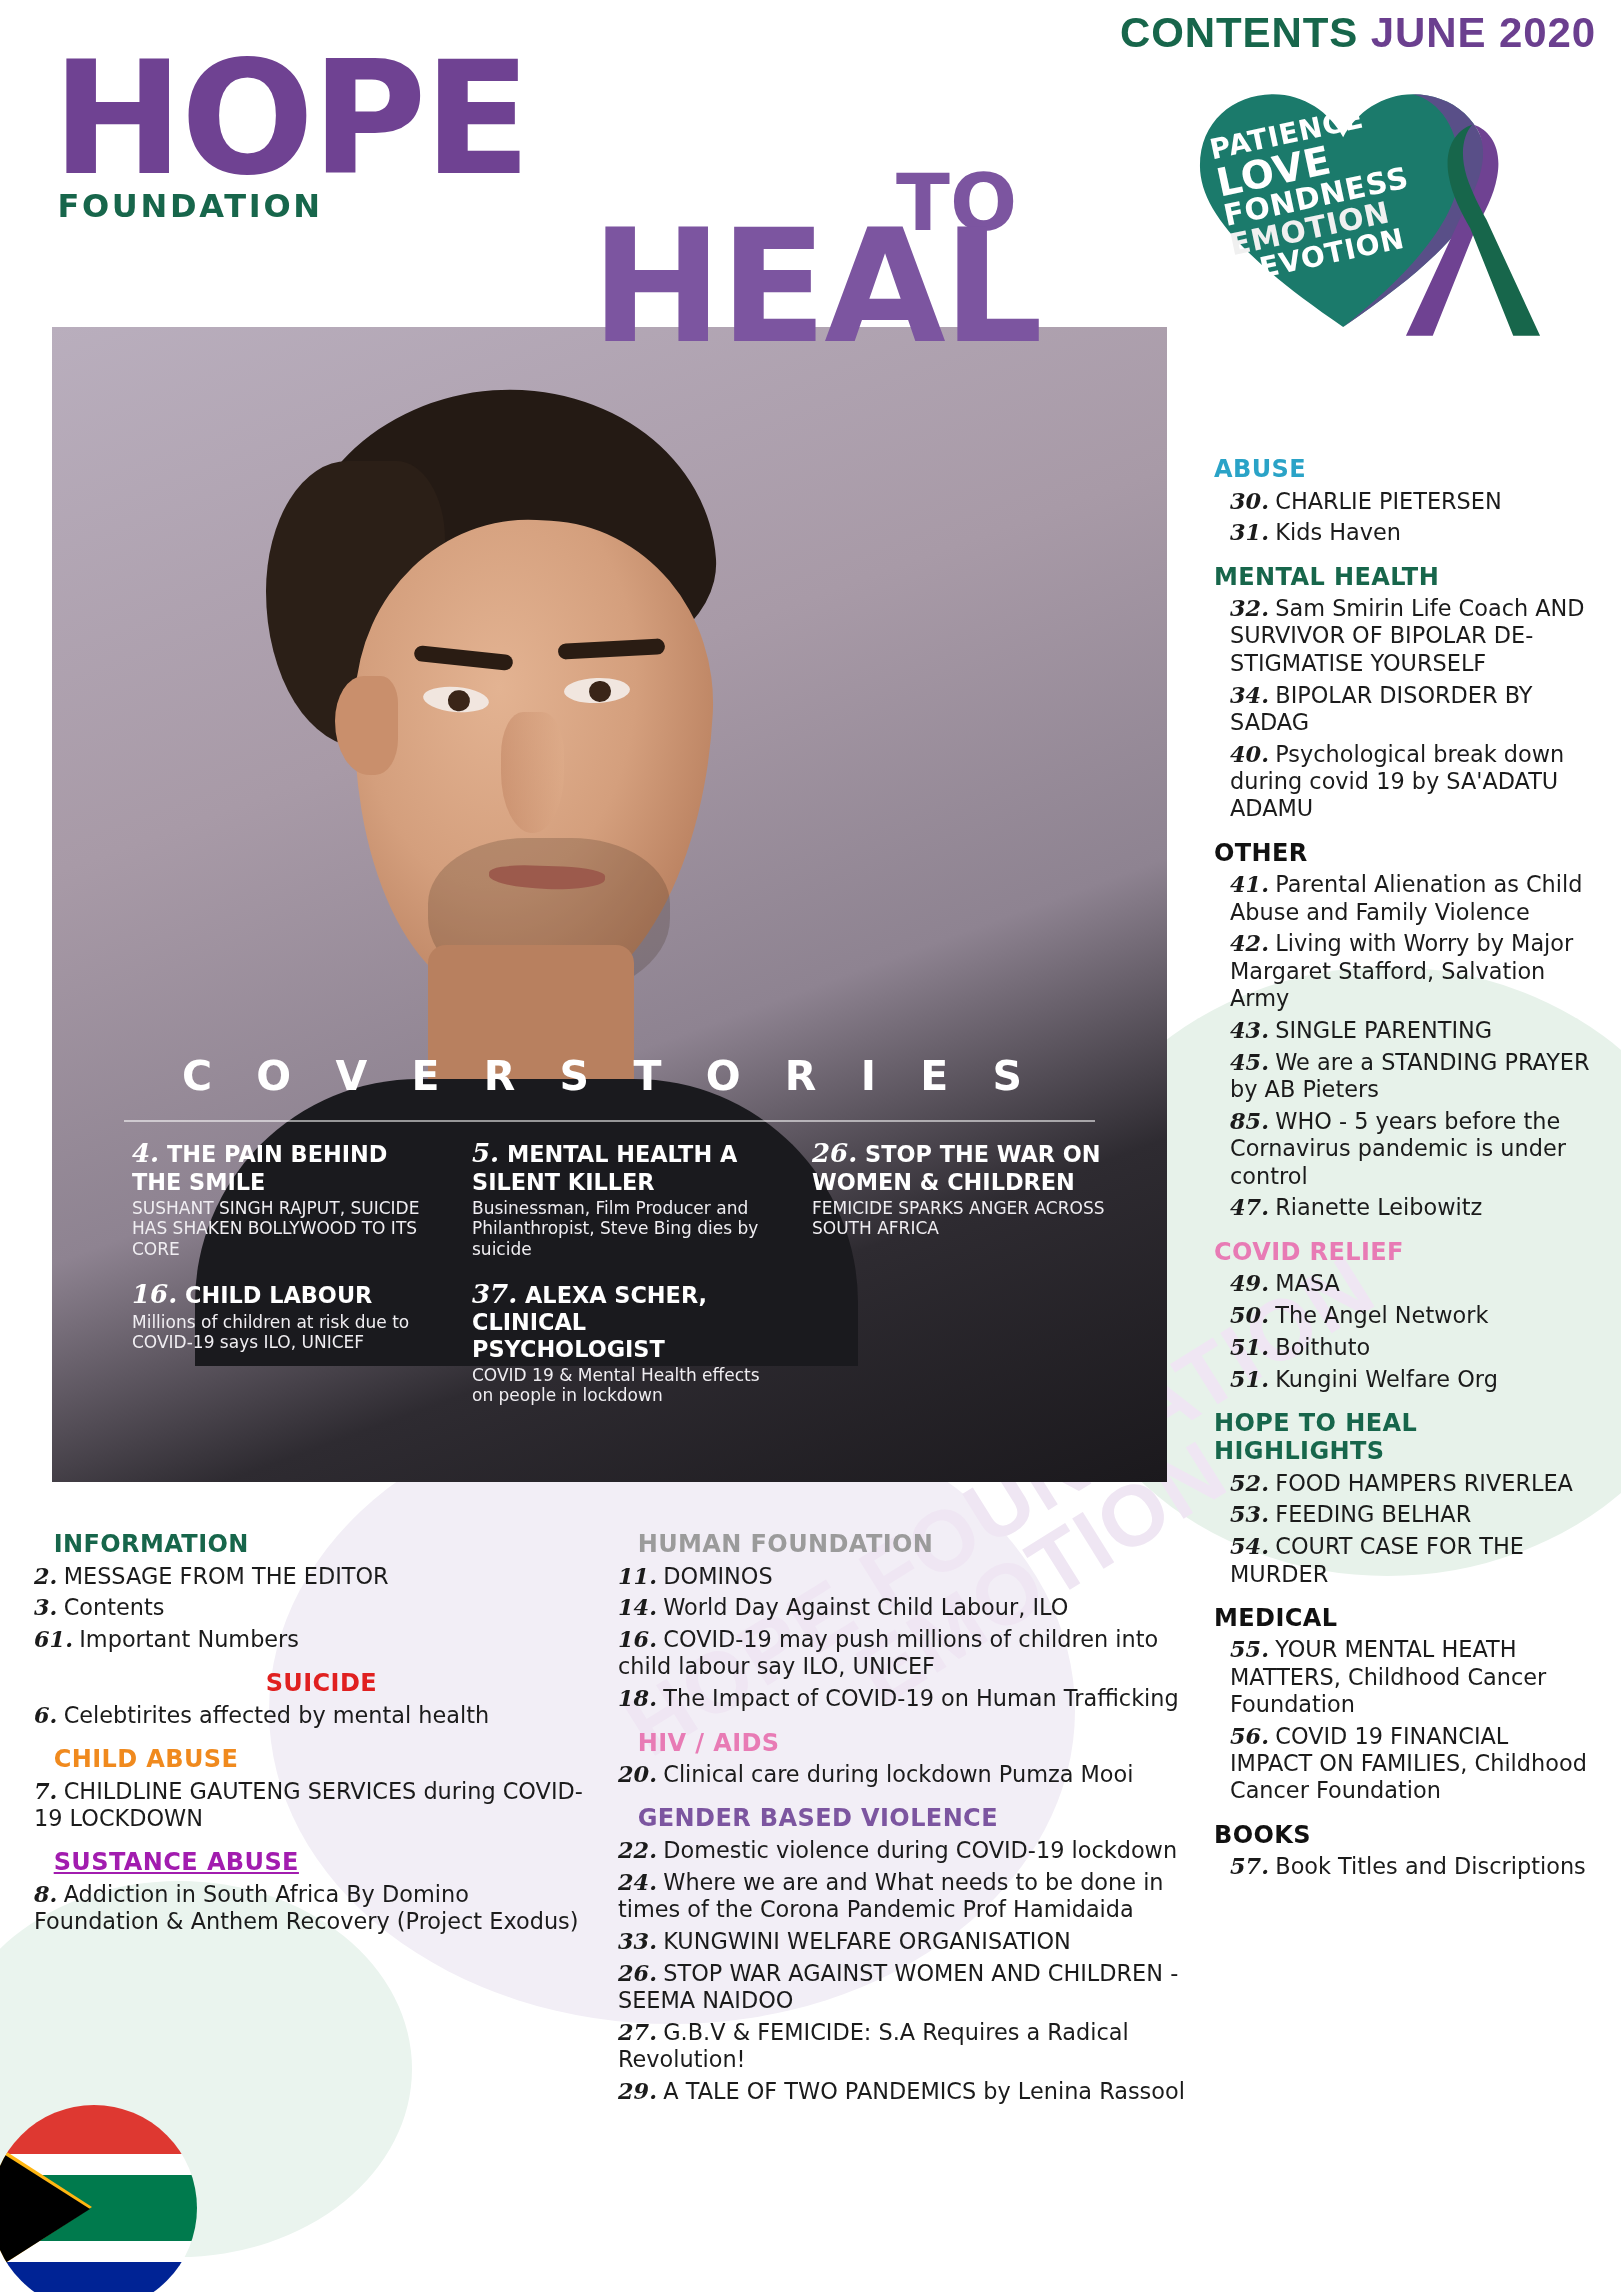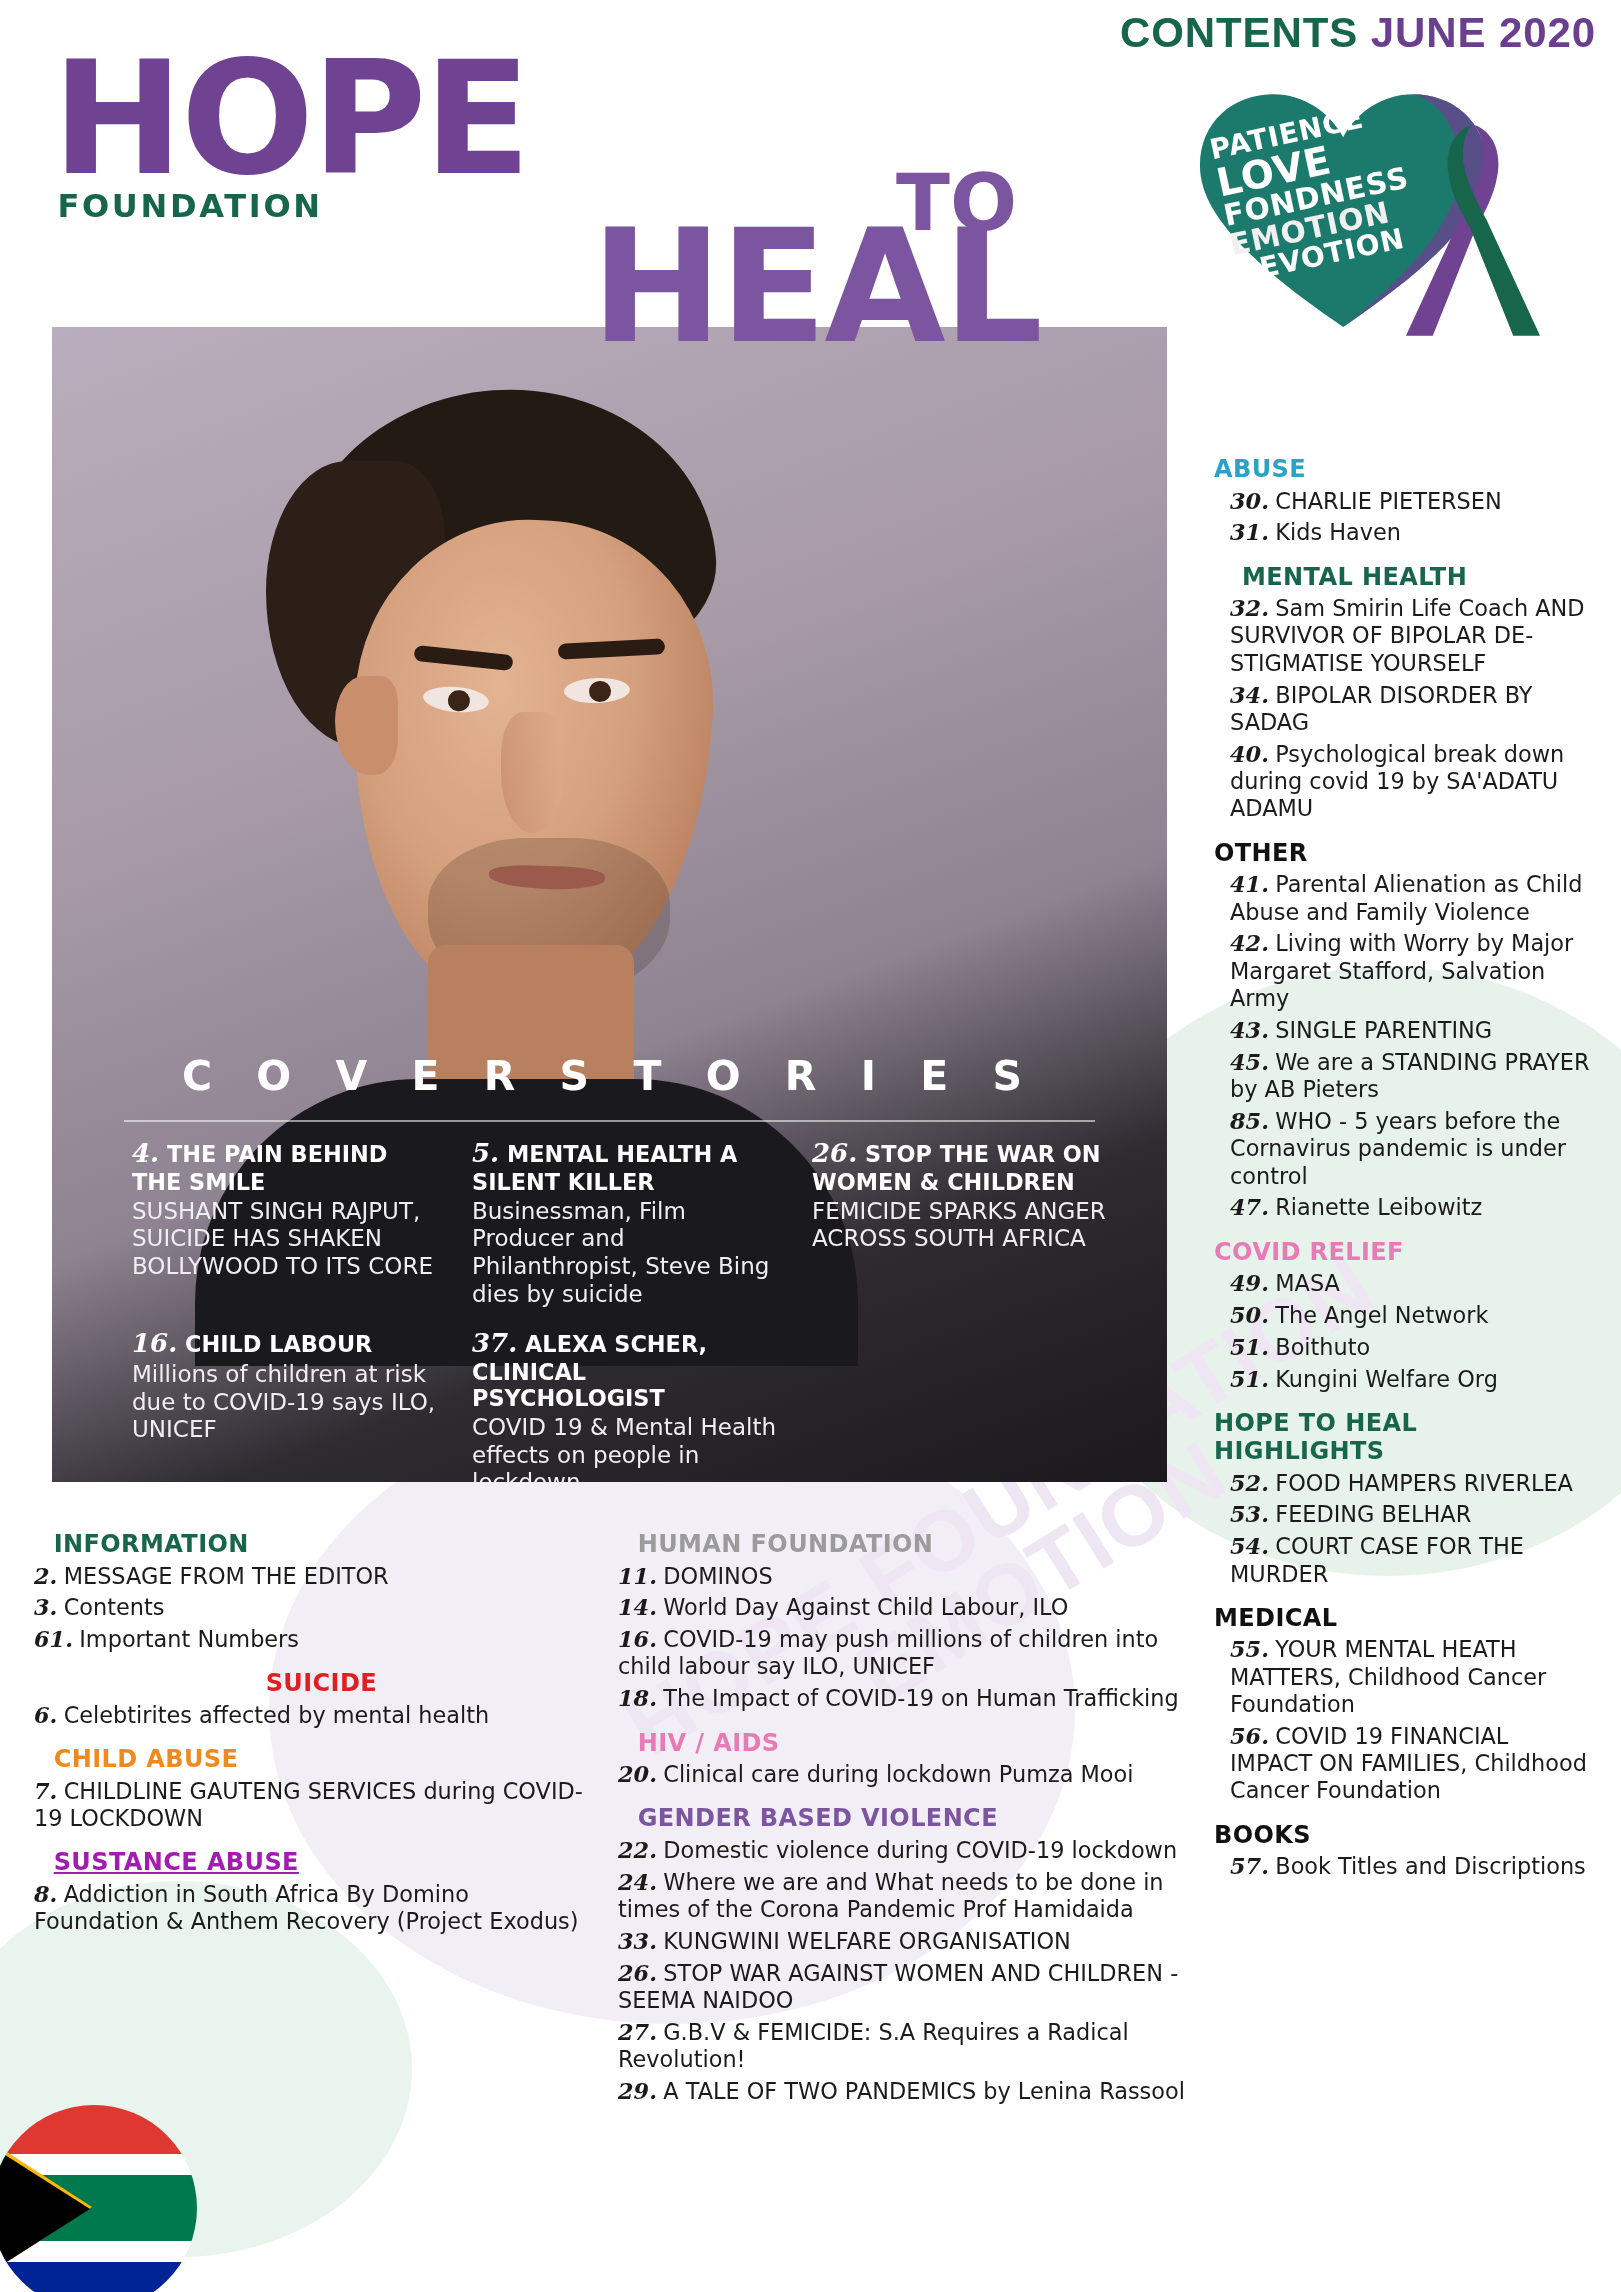--- a/index.html
+++ b/index.html
@@ -284,21 +284,21 @@
     line-height: 1.18;
     font-family: "DejaVu Sans", sans-serif;
   }
   .cs-num {
     font-style: italic;
     font-weight: bold;
     font-size: 26px;
     font-family: "DejaVu Serif", serif;
   }
   .cs-sub {
-    font-size: 23px;
+    font-size: 17px;
     line-height: 1.2;
     color: #f0eef2;
     margin-top: 2.7px;
     font-family: "DejaVu Sans", sans-serif;
   }
 
   
   .toc-right {
     position: absolute;
     left: 1214px;
@@ -475,21 +475,21 @@
       <div class="cs-sub">COVID 19 &amp; Mental Health effects on people in lockdown</div>
     </div>
     <div class="cs-item"></div>
   </div>
 </div>
 
 <div class="toc-right" id="col-right">
     <div class="sec-title" style="color: rgb(42, 163, 199);">ABUSE</div>
     <div class="entry"><span class="num">30.</span><span>CHARLIE PIETERSEN</span></div>
     <div class="entry"><span class="num">31.</span><span>Kids Haven</span></div>
-    <div class="sec-title" style="color: rgb(23, 102, 75); margin-left: 28px;">MENTAL HEALTH</div>
+    <div class="sec-title" style="color: rgb(23, 102, 75);">MENTAL HEALTH</div>
     <div class="entry"><span class="num">32.</span><span>Sam Smirin Life Coach AND SURVIVOR OF BIPOLAR DE-STIGMATISE YOURSELF</span></div>
     <div class="entry"><span class="num">34.</span><span>BIPOLAR DISORDER BY SADAG</span></div>
     <div class="entry"><span class="num">40.</span><span>Psychological break down during covid 19 by SA'ADATU ADAMU</span></div>
     <div class="sec-title" style="color: rgb(17, 17, 17);">OTHER</div>
     <div class="entry"><span class="num">41.</span><span>Parental Alienation as Child Abuse and Family Violence</span></div>
     <div class="entry"><span class="num">42.</span><span>Living with Worry by Major Margaret Stafford, Salvation Army</span></div>
     <div class="entry"><span class="num">43.</span><span>SINGLE PARENTING</span></div>
     <div class="entry"><span class="num">45.</span><span>We are a STANDING PRAYER by AB Pieters</span></div>
     <div class="entry"><span class="num">85.</span><span>WHO - 5 years before the Cornavirus pandemic is under control</span></div>
     <div class="entry"><span class="num">47.</span><span>Rianette Leibowitz</span></div>

